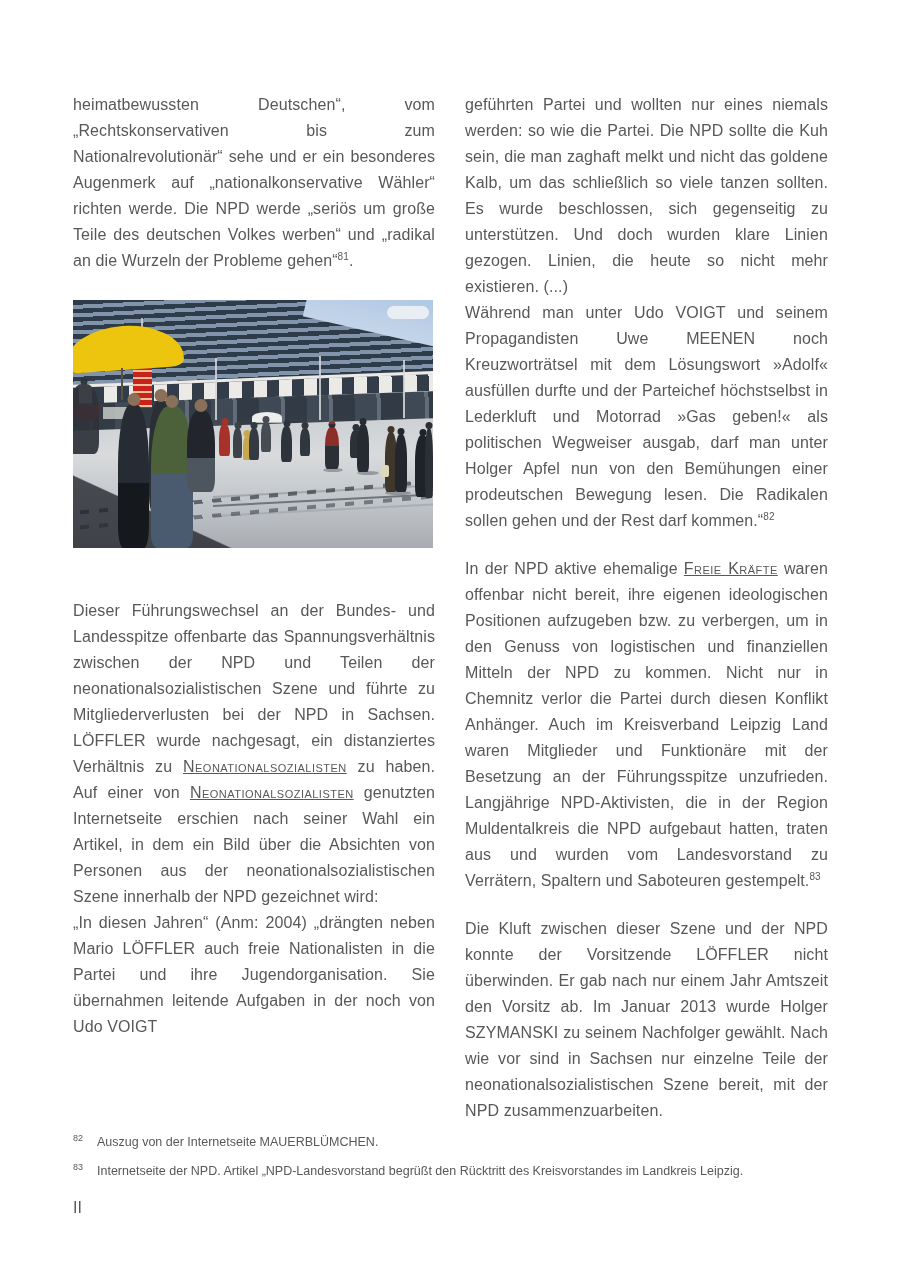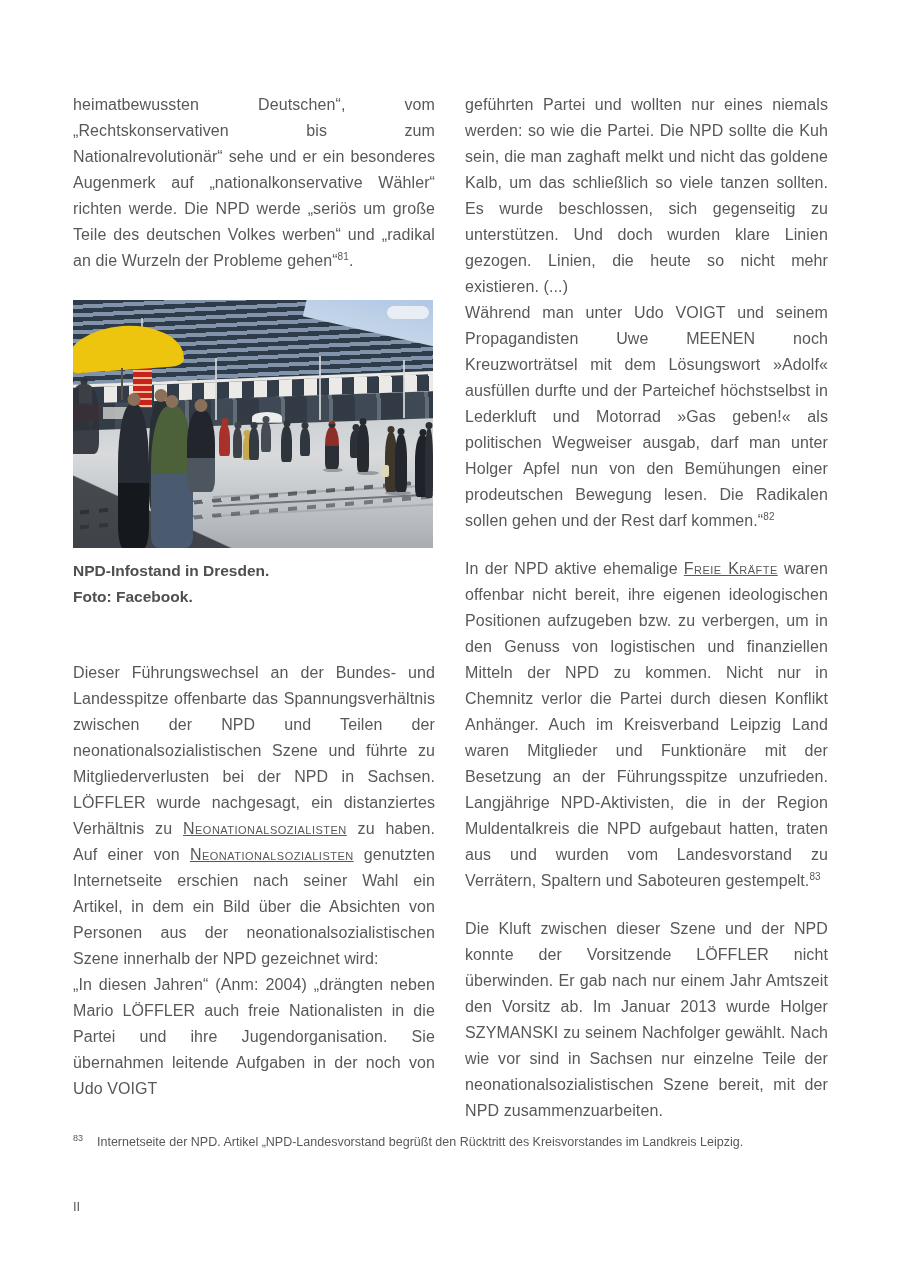--- a/index.html
+++ b/index.html
@@ -90,21 +90,21 @@
   .pp-lg::before { width:13px; height:13px; top:-11px; background:#8a7059; }
   .jeans { position:absolute; left:0; right:0; bottom:0; height:52%; background:#4a5b70; border-radius:0 0 16% 16%; }
   .psh { position:absolute; height:4px; border-radius:50%; background:rgba(45,50,56,.35); }
 
   
   .footnotes { position:absolute; left:73px; top:1126px; width:745px; font-size:12.5px; line-height:25px; color:#58585a; }
   .fn-num { font-size:9px; vertical-align:super; display:inline-block; width:24px; }
   .page-footer {
     position:absolute; left:73px; right:72px; top:1199px;
     display:flex; justify-content:space-between; align-items:baseline;
-    font-size:13px; color:#58585a;
+    font-size:16px; color:#58585a;
   }
   .footer-right { text-align:right; }
 </style>
 </head>
 <body>
 
 <div class="page">
 
   <section class="col col-left">
     <p class="body-text"><span>heimatbewussten Deutschen“, vom „Rechtskonservativen bis zum Nationalrevolutionär“ sehe und er ein besonderes Augenmerk auf „nationalkonservative Wähler“ richten werde. Die NPD werde „seriös um große Teile des deutschen Volkes werben“ und „radikal an die Wurzeln der Probleme gehen“</span><span class="sup">81</span><span>.</span></p>
@@ -160,38 +160,37 @@
         <div class="psh" style="left:312px;top:191px;width:26px;"></div>
 
         <div class="pp" style="left:-4px;top:84px;width:30px;height:70px;background:#2e3239;opacity:.92;"></div>
         <div class="pp pp-lg" style="left:45px;top:104px;width:31px;height:144px;background:linear-gradient(180deg,#272c34 0 55%,#15181d 55%);"></div>
         <div class="pp pp-lg" style="left:76px;top:100px;width:24px;height:112px;background:#2a2e35;"></div>
         <div class="pp pp-lg" style="left: 78px; top: 106px; width: 42px; height: 142px; background: rgb(76, 96, 57);">
           <div class="jeans"></div>
         </div>
         <div class="pp pp-lg" style="left:114px;top:110px;width:28px;height:82px;background:linear-gradient(180deg,#22262c 0 58%,#4d565f 58%);"></div>
       </div>
-      <figcaption>
-        <span>NPD-Infostand in Dresden.</span><br>
-        <span>Foto: Facebook.</span>
-      </figcaption>
     </figure>
 
     <p class="body-text para-after-caption"><span>Dieser Führungswechsel an der Bundes- und Landesspitze offenbarte das Spannungsverhältnis zwischen der NPD und Teilen der neonationalsozialistischen Szene und führte zu Mitgliederverlusten bei der NPD in Sachsen. LÖFFLER wurde nachgesagt, ein distanziertes Verhältnis zu </span><span class="sc">Neonationalsozialisten</span><span> zu haben. Auf einer von </span><span class="sc">Neonationalsozialisten</span><span> genutzten Internetseite erschien nach seiner Wahl ein Artikel, in dem ein Bild über die Absichten von Personen aus der neonationalsozialistischen Szene innerhalb der NPD gezeichnet wird:</span></p>
     <p class="body-text italic para-gap"><span>„In diesen Jahren“ (Anm: 2004) „drängten neben Mario LÖFFLER auch freie Nationalisten in die Partei und ihre Jugendorganisation. Sie übernahmen leitende Aufgaben in der noch von Udo VOIGT</span></p>
   </section>
 
   <section class="col col-right">
     <p class="body-text italic"><span>geführten Partei und wollten nur eines niemals werden: so wie die Partei. Die NPD sollte die Kuh sein, die man zaghaft melkt und nicht das goldene Kalb, um das schließlich so viele tanzen sollten. Es wurde beschlossen, sich gegenseitig zu unterstützen. Und doch wurden klare Linien gezogen. Linien, die heute so nicht mehr existieren. (...)</span><br><span>Während man unter Udo VOIGT und seinem Propagandisten Uwe MEENEN noch Kreuzworträtsel mit dem Lösungswort »Adolf« ausfüllen durfte und der Parteichef höchstselbst in Lederkluft und Motorrad »Gas geben!« als politischen Wegweiser ausgab, darf man unter Holger Apfel nun von den Bemühungen einer prodeutschen Bewegung lesen. Die Radikalen sollen gehen und der Rest darf kommen.“</span><span class="sup">82</span></p>
     <p class="body-text para-gap-sm"><span>In der NPD aktive ehemalige </span><span class="sc">Freie Kräfte</span><span> waren offenbar nicht bereit, ihre eigenen ideologischen Positionen aufzugeben bzw. zu verbergen, um in den Genuss von logistischen und finanziellen Mitteln der NPD zu kommen. Nicht nur in Chemnitz verlor die Partei durch diesen Konflikt Anhänger. Auch im Kreisverband Leipzig Land waren Mitglieder und Funktionäre mit der Besetzung an der Führungsspitze unzufrieden. Langjährige NPD-Aktivisten, die in der Region Muldentalkreis die NPD aufgebaut hatten, traten aus und wurden vom Landesvorstand zu Verrätern, Spaltern und Saboteuren gestempelt.</span><span class="sup">83</span></p>
     <p class="body-text para-gap-sm"><span>Die Kluft zwischen dieser Szene und der NPD konnte der Vorsitzende LÖFFLER nicht überwinden. Er gab nach nur einem Jahr Amtszeit den Vorsitz ab. Im Januar 2013 wurde Holger SZYMANSKI zu seinem Nachfolger gewählt. Nach wie vor sind in Sachsen nur einzelne Teile der neonationalsozialistischen Szene bereit, mit der NPD zusammenzuarbeiten.</span></p>
   </section>
 
   <div class="footnotes">
     <div class="footnote">
+      <span class="fn-num">82</span><span class="fn-text">Auszug von der Internetseite MAUERBLÜMCHEN.</span>
+    </div>
+    <div class="footnote">
       <span class="fn-num">83</span><span class="fn-text">Internetseite der NPD. Artikel „NPD-Landesvorstand begrüßt den Rücktritt des Kreisvorstandes im Landkreis Leipzig.</span>
     </div>
   </div>
 
   <footer class="page-footer">
     <span>II</span>
   </footer>
 
 </div>
 

